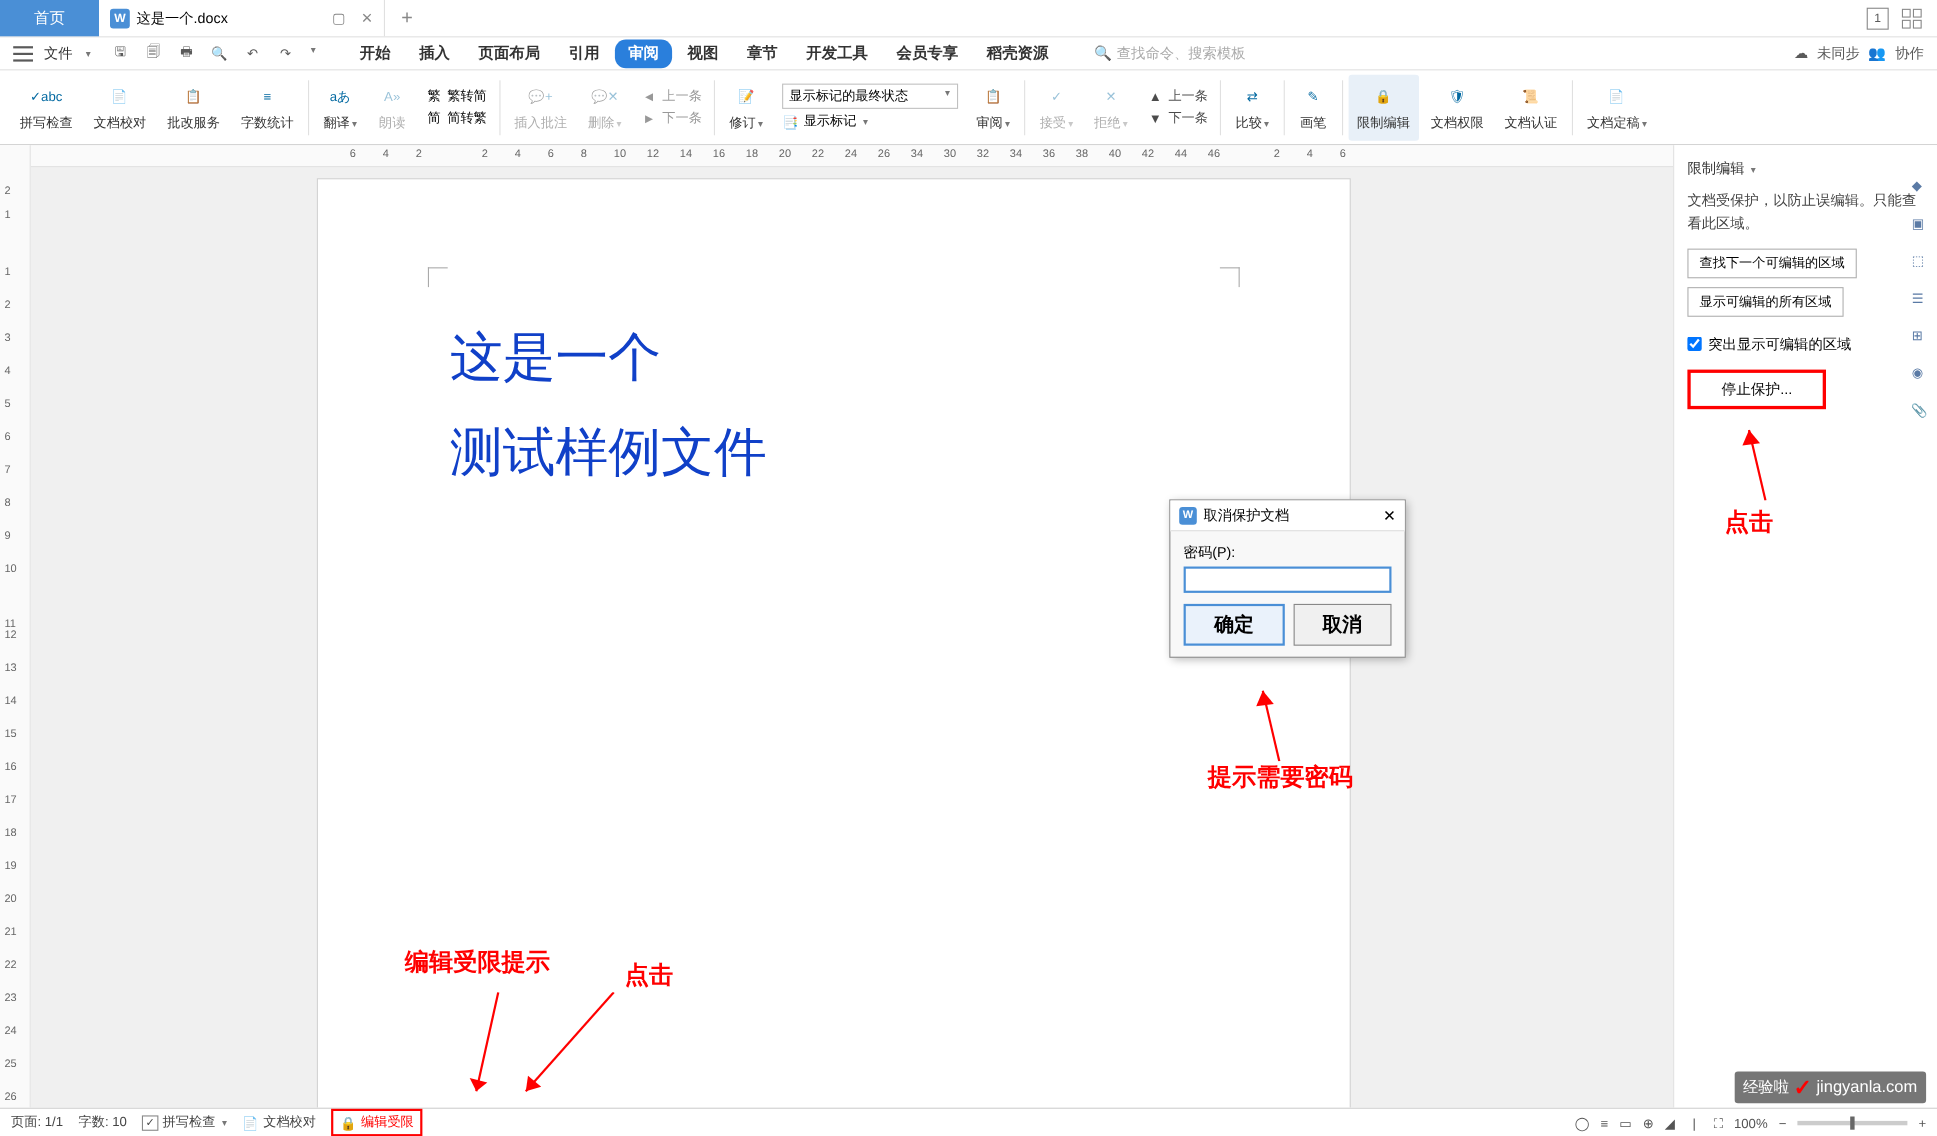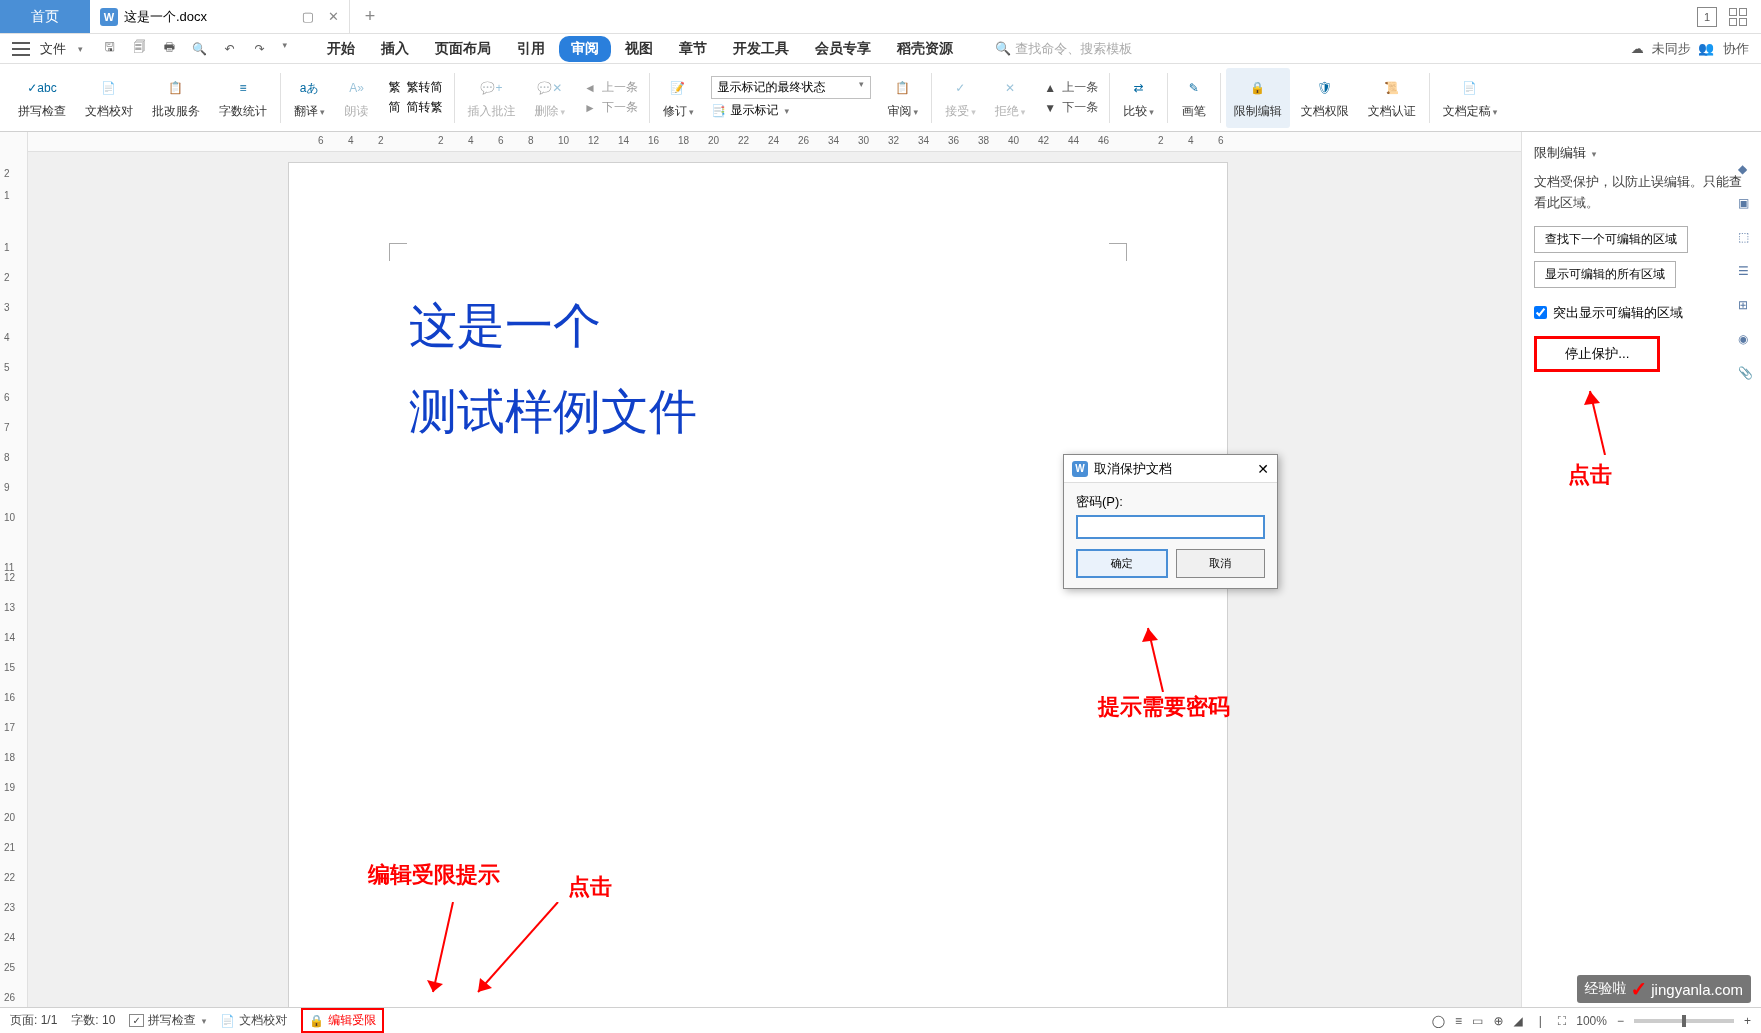--- a/index.html
+++ b/index.html
@@ -67,21 +67,21 @@
 .anno-click { position: absolute; color: #ff0000; font-size: 22px; font-weight: bold; }
 
 
 .dialog { position: absolute; left: 1063px; top: 454px; width: 215px; background: #f8f8f8; border: 1px solid #888; box-shadow: 2px 2px 8px rgba(0,0,0,0.3); }
 .dlg-title { height: 28px; background: #fff; border-bottom: 1px solid #ddd; display: flex; align-items: center; padding: 0 8px; font-size: 13px; gap: 6px; }
 .dlg-close { margin-left: auto; cursor: pointer; font-size: 14px; }
 .dlg-body { padding: 10px 12px; }
 .dlg-label { font-size: 13px; margin-bottom: 4px; }
 .dlg-input { width: 100%; border: 2px solid #4a8fd6; height: 24px; padding: 0 4px; margin-bottom: 10px; }
 .dlg-btns { display: flex; gap: 8px; }
-.dlg-btn { flex: 1; padding: 5px 0; border: 1px solid #888; background: #f0f0f0; cursor: pointer; font-size: 11px; }
+.dlg-btn { flex: 1; padding: 5px 0; border: 1px solid #888; background: #f0f0f0; cursor: pointer; font-size: 18px; font-weight: bold; }
 .dlg-btn.primary { border: 2px solid #4a8fd6; background: #eaf2fb; }
 
 
 .status-bar { position: absolute; bottom: 0; left: 0; right: 0; height: 26px; background: #fff; border-top: 1px solid #d0d0d0; display: flex; align-items: center; padding: 0 10px; font-size: 12px; gap: 14px; }
 .sb-item { display: flex; align-items: center; gap: 4px; color: #444; }
 .restrict-badge { border: 2px solid #ff0000; color: #ff0000; padding: 2px 6px; display: flex; align-items: center; gap: 4px; }
 .sb-right { margin-left: auto; display: flex; align-items: center; gap: 10px; color: #555; }
 .zoom-bar { width: 100px; height: 4px; background: #ccc; position: relative; }
 .zoom-handle { position: absolute; left: 48px; top: -4px; width: 4px; height: 12px; background: #666; }
 .watermark { position: absolute; right: 10px; bottom: 30px; font-size: 14px; color: #fff; background: rgba(60,60,60,0.7); padding: 2px 8px; border-radius: 3px; display: flex; align-items: center; gap: 4px; }

